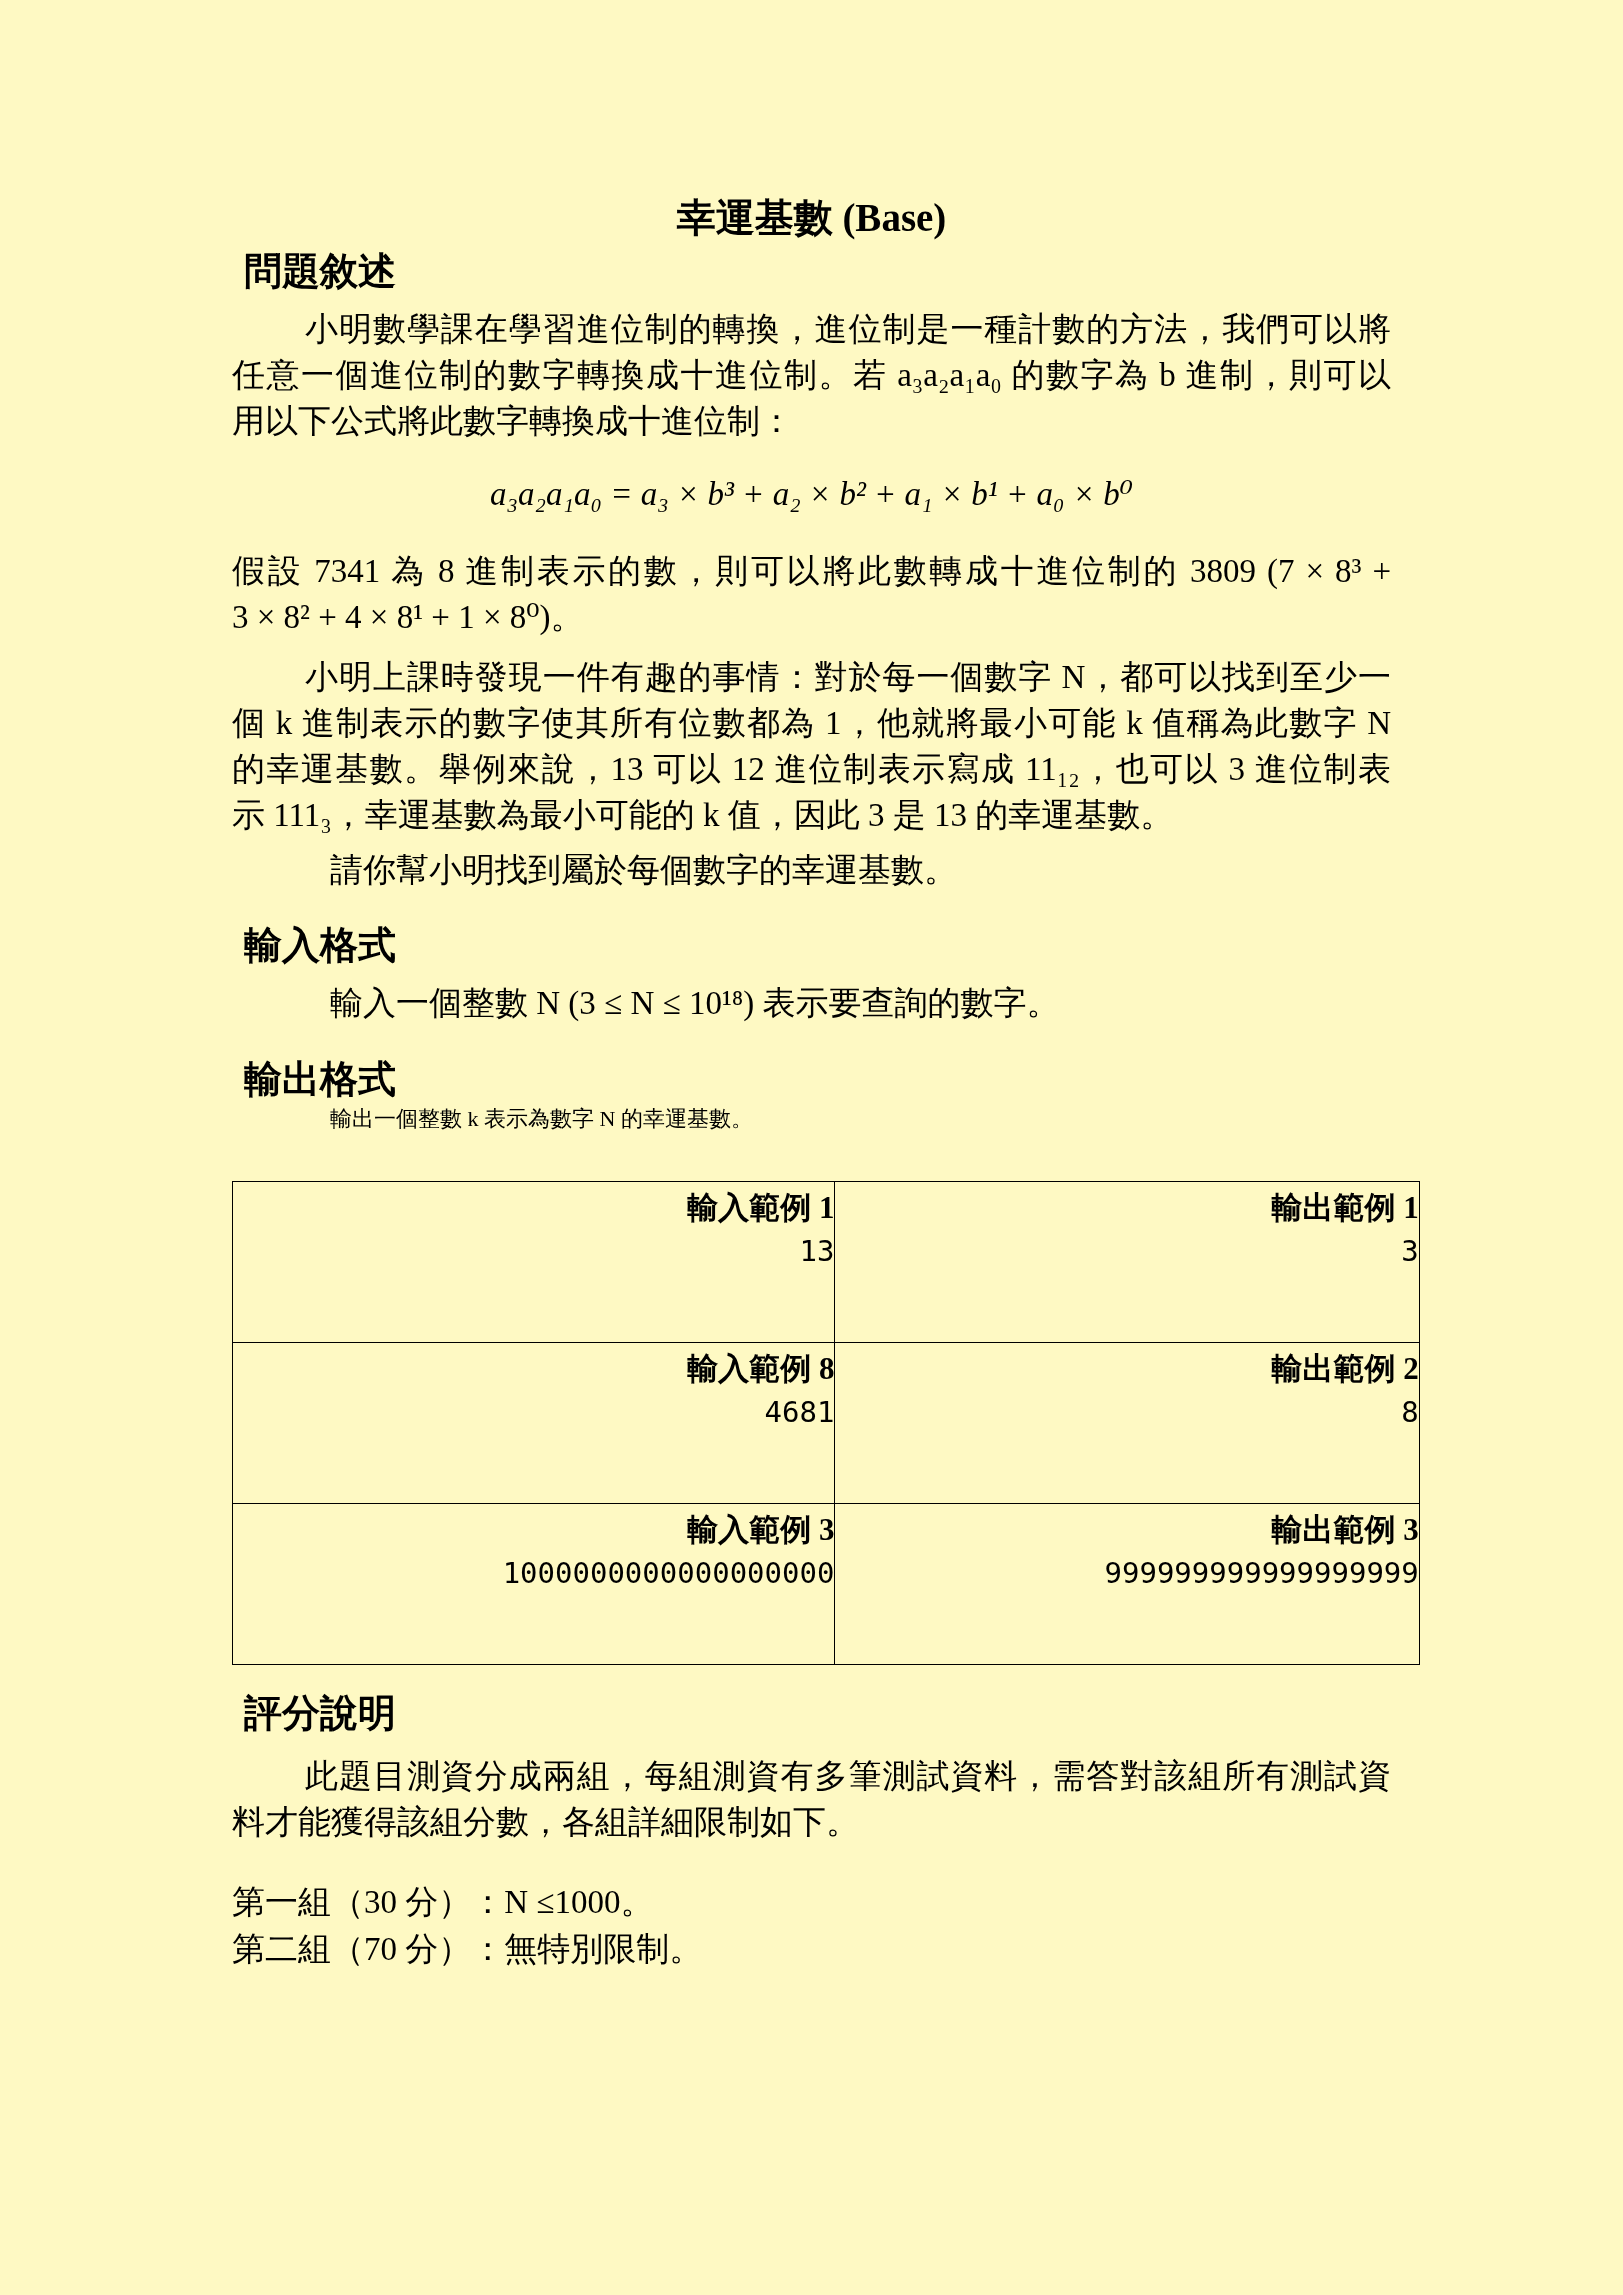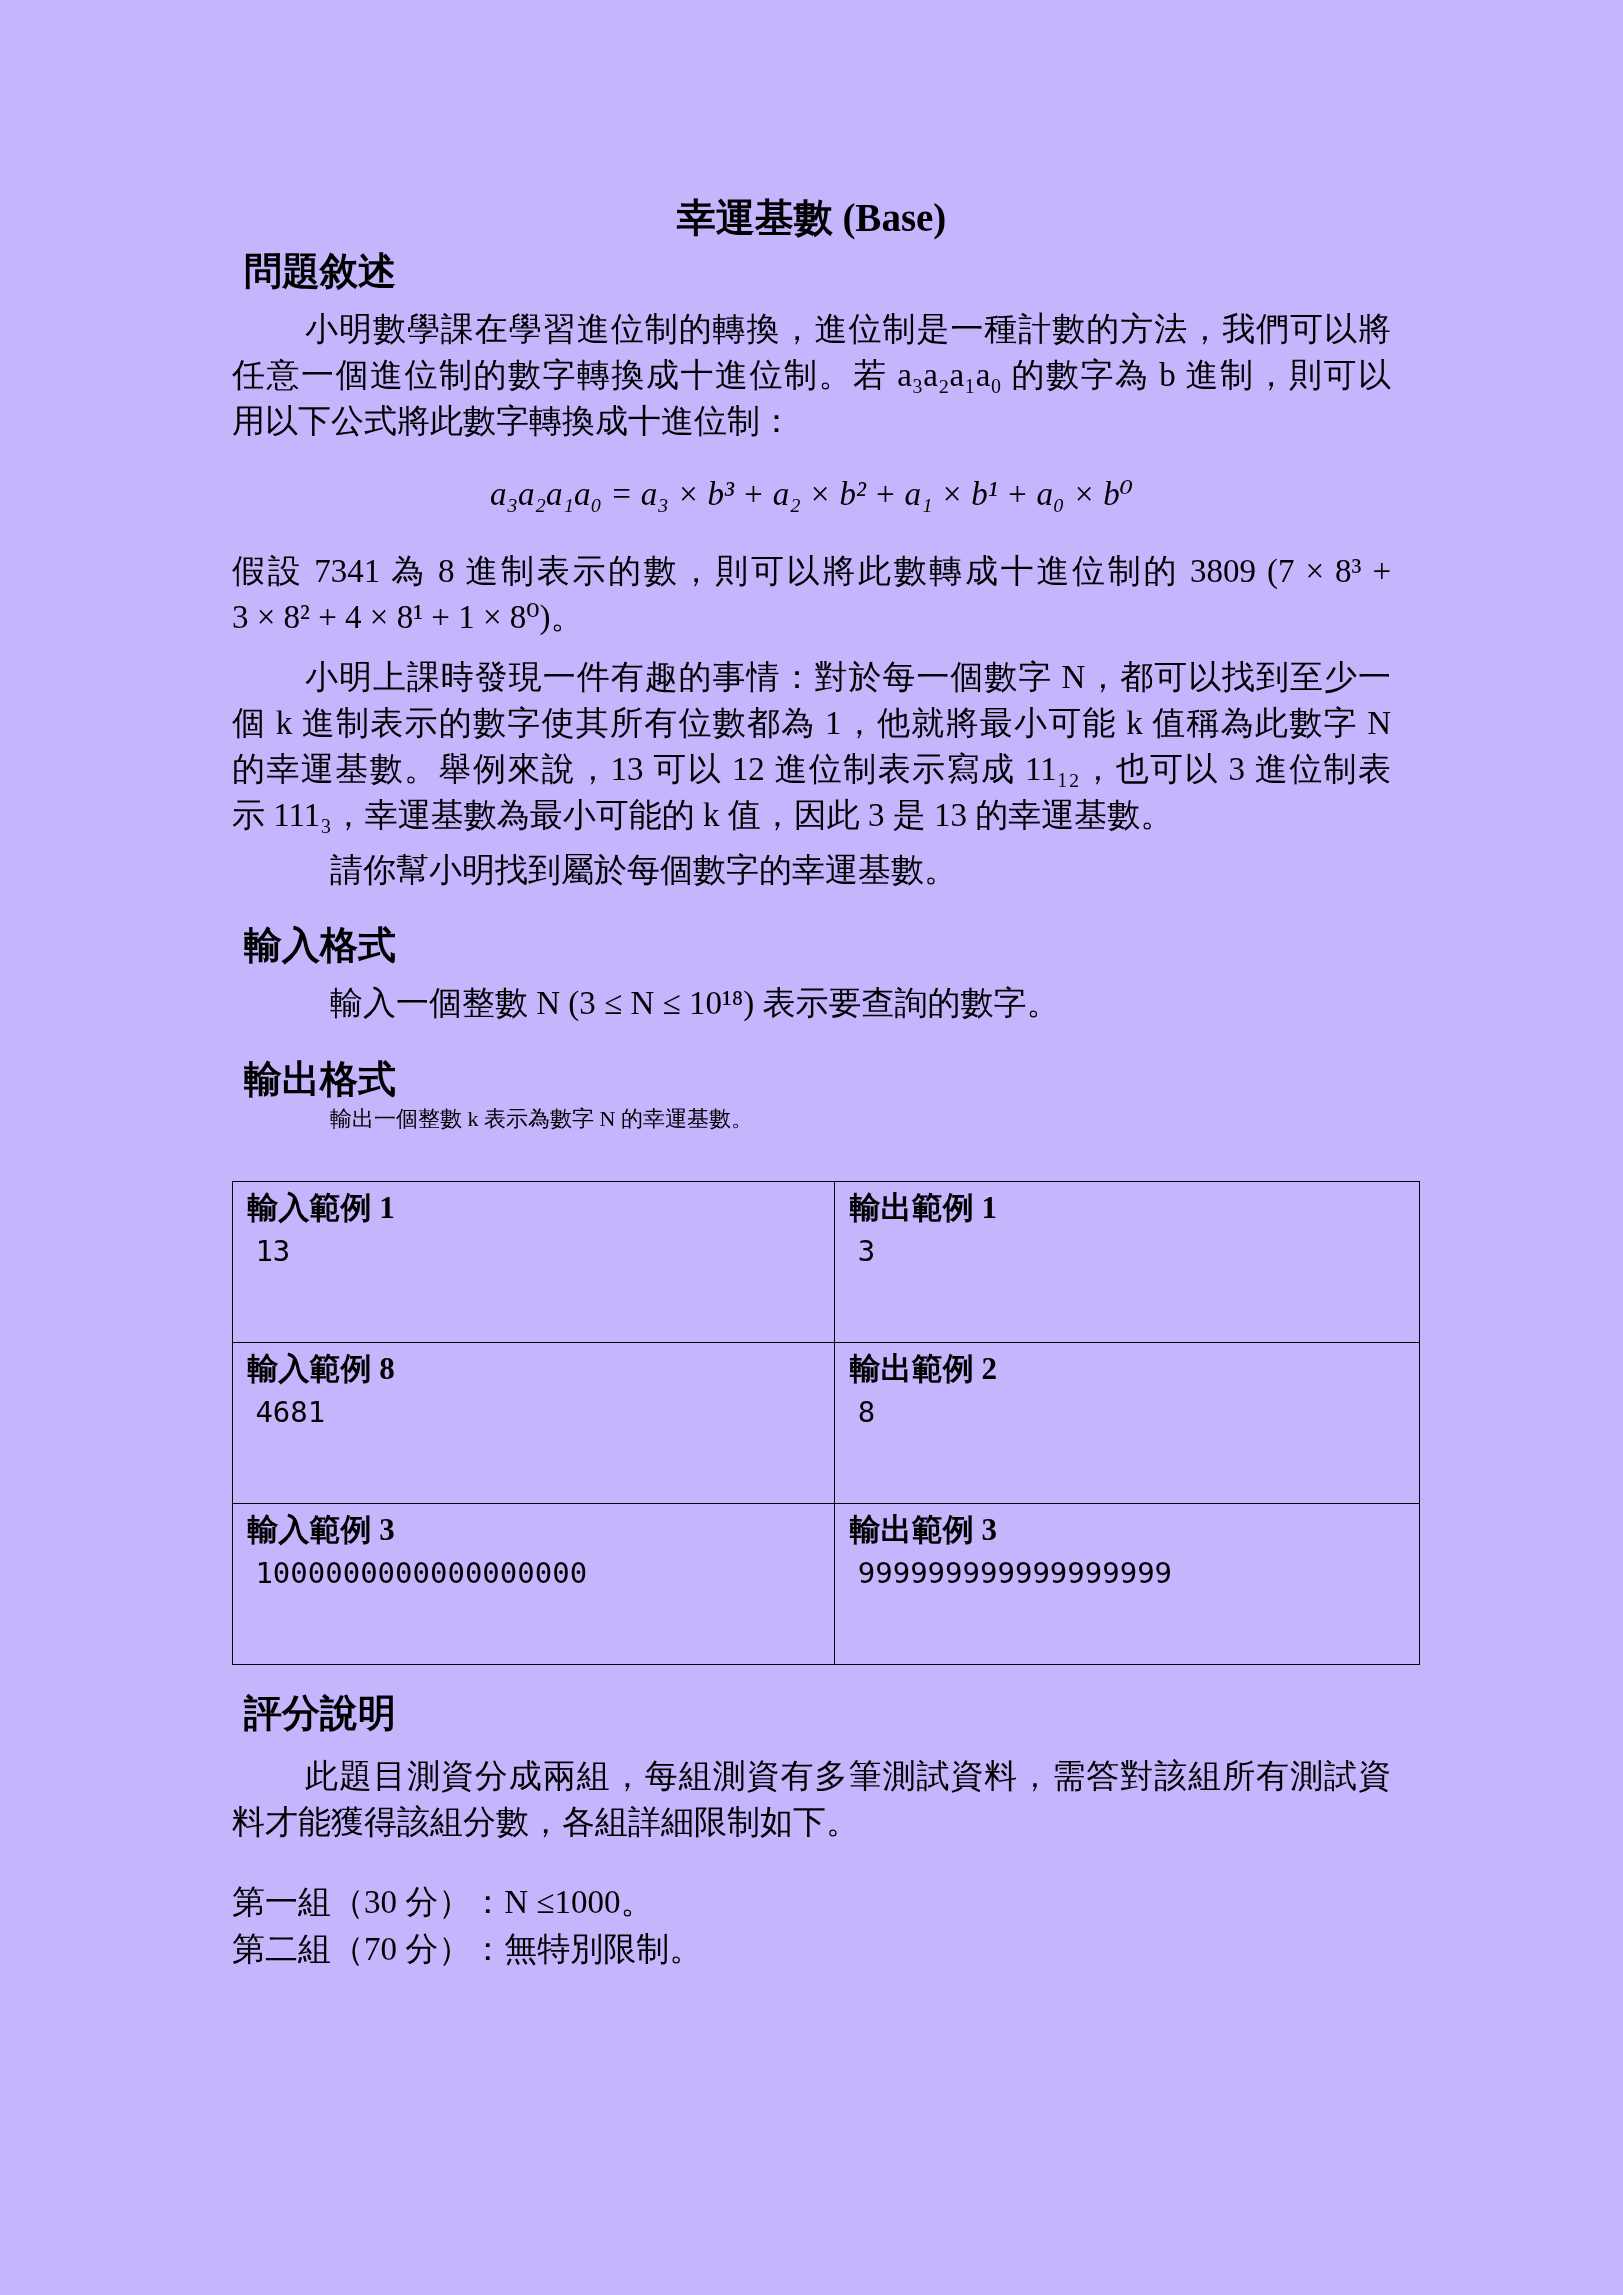--- a/index.html
+++ b/index.html
@@ -1,20 +1,20 @@
 <!DOCTYPE html>
 <html style="font-size:10.5px"><head>
 <meta charset="utf-8">
 <style>
   html,body { margin:0; padding:0; background:#ffffff; }
   .page {
     position:relative;
     width:1623px;
     height:2295px;
-    background:#c4b5fd;
+    background:#fef9c3;
     color:#000000;
     font-family:"Liberation Serif","DejaVu Serif",serif;
     overflow:hidden;
   }
   .abs { position:absolute; left:232px; width:1159px; }
 
   .doc-title {
     top:194px;
     font-size:39px;
     line-height:47px;
@@ -66,20 +66,21 @@
     top:1181px;
     width:1159px;
     border-collapse:collapse;
     table-layout:fixed;
   }
   table.examples td {
     border:1.3px solid #000000;
     vertical-align:top;
     padding:3.9px 0 0 14.4px;
     height:156px;
+    text-align:right;
   }
   td.col-in  { width:587px; }
   td.col-out { width:569px; }
   .cell-label {
     font-size:31px;
     line-height:44px;
     font-weight:bold;
   }
   .cell-value {
     font-family:"DejaVu Sans Mono","Liberation Mono",monospace;

